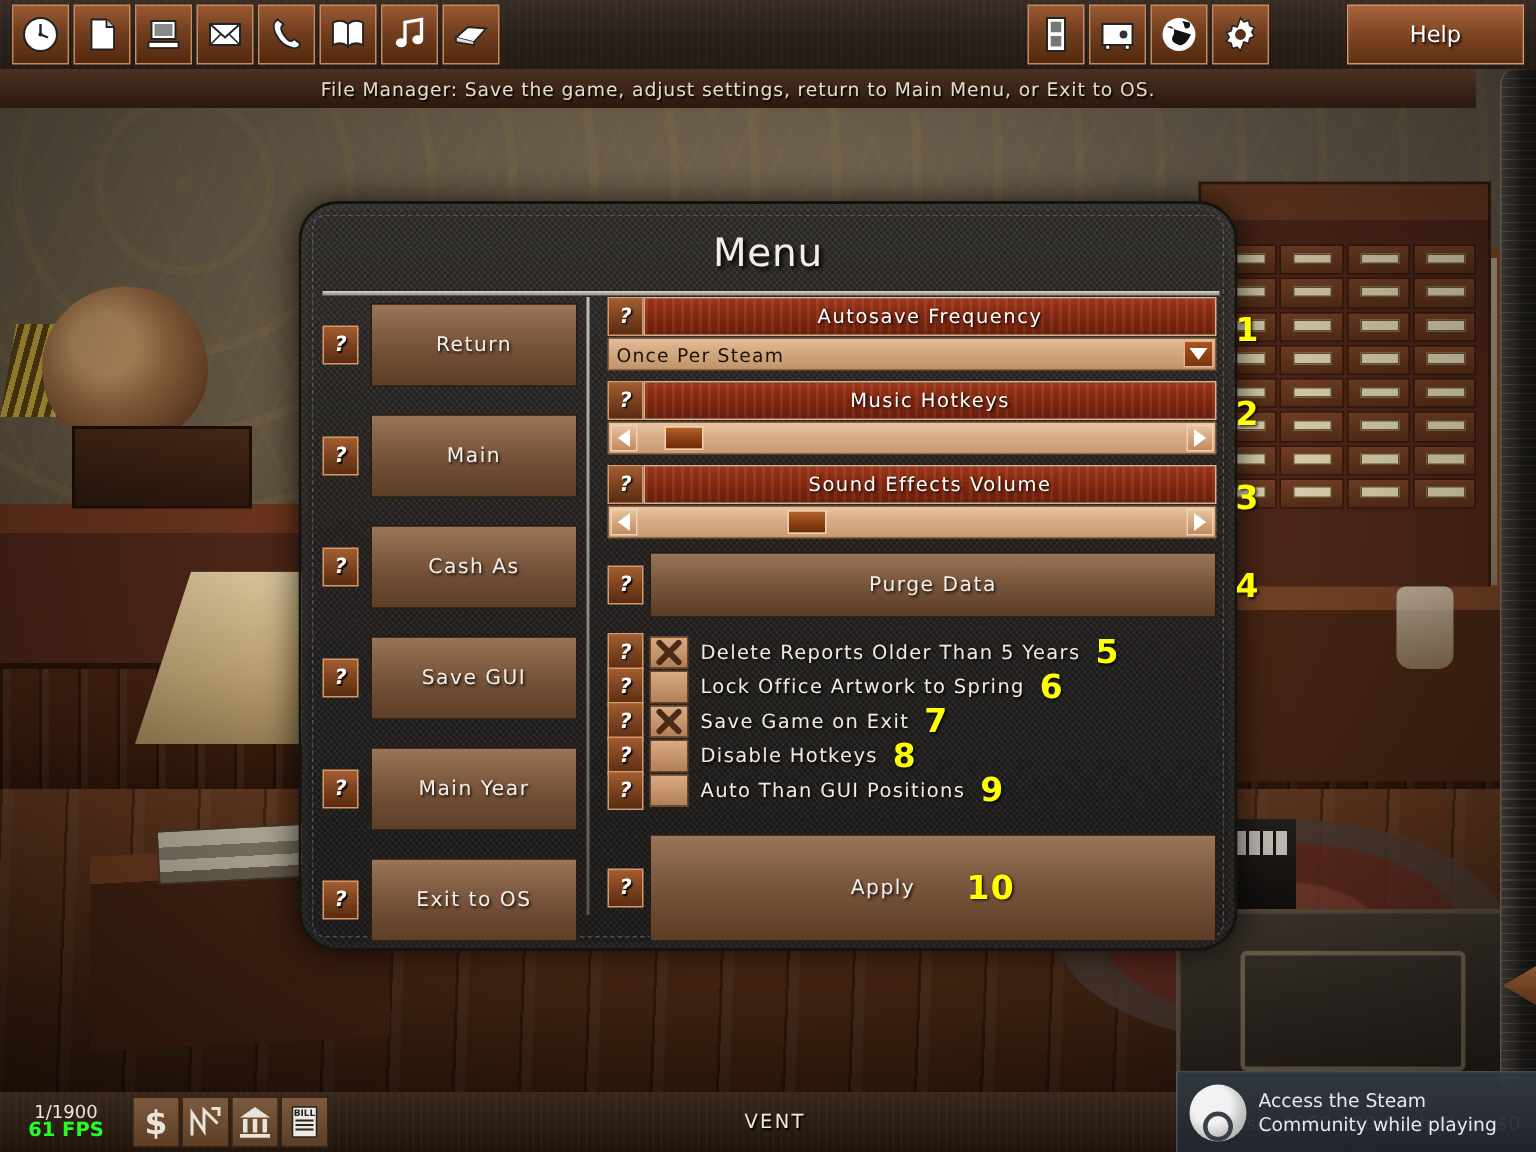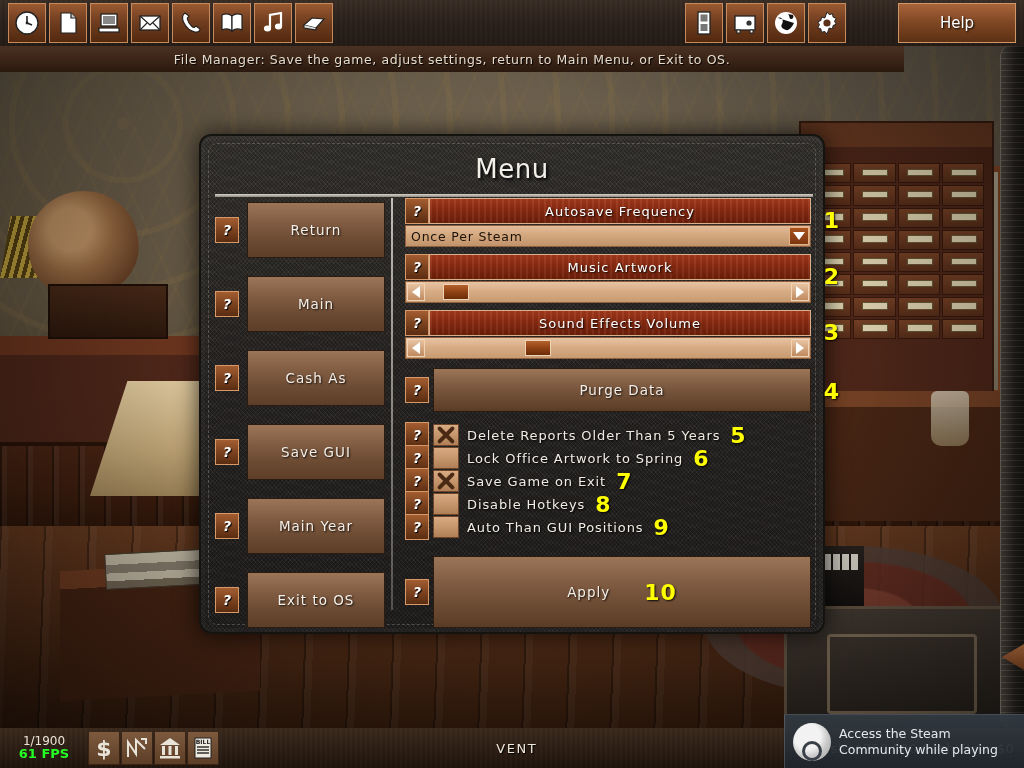--- a/index.html
+++ b/index.html
@@ -153,21 +153,21 @@
   #help-button{
     margin-left:4px; height:40px; min-width:118px;
     background: linear-gradient(to bottom, #a8643a 0%, #7e4623 50%, #5d3014 100%);
     border:1px solid #cf9668; color:#fff;
     font-size:15px; display:flex; align-items:center; justify-content:center;
     cursor:pointer; text-shadow:1px 1px 2px #000;
   }
 
   
   #infobar{
-    position:absolute; left:0; top:46px; width:904px; height:26px;
+    position:absolute; left:0; top:46px; width:984px; height:26px;
     background: linear-gradient(to bottom, #4a3122 0%, #3a2417 55%, #2a190f 100%);
     color:#e7dccb; font-size:12.5px; letter-spacing:.6px;
     display:flex; align-items:center; justify-content:center; z-index:39;
     text-shadow:1px 1px 1px #000;
   }
 
   
   #right-edge{
     position:absolute; right:0; top:46px; width:24px; height:682px; z-index:35;
     background:
@@ -177,21 +177,21 @@
   }
   #right-edge-arrow{
     position:absolute; left:1px; bottom:58px; width:22px; height:26px;
     background: linear-gradient(to bottom,#8a5531,#5a3117);
     clip-path: polygon(0 50%, 100% 0, 100% 100%);
   }
 
   
   #menu-dialog{
     position:absolute; left:199px; top:134px; width:626px; height:500px;
-    border-radius:12px; z-index:50;
+    border-radius:26px; z-index:50;
     background:
       repeating-linear-gradient(47deg, rgba(255,255,255,.022) 0 1px, rgba(0,0,0,.16) 1px 3px),
       repeating-linear-gradient(-47deg, rgba(255,255,255,.018) 0 1px, rgba(0,0,0,.14) 1px 3px),
       linear-gradient(to bottom, #3a3733 0%, #2c2927 45%, #232120 100%);
     border:2px solid #15130f;
     box-shadow: 0 0 24px rgba(0,0,0,.75), inset 0 0 0 4px rgba(255,255,255,.025);
   }
   #menu-dialog:before{
     content:""; position:absolute; left:7px; top:7px; right:7px; bottom:7px;
     border:1px dashed rgba(190,185,175,.30); border-radius:9px; pointer-events:none;
@@ -577,21 +577,21 @@
       <div class="dropdown">
         <span>Once Per Steam</span>
         <div class="dd-arrow"></div>
       </div>
       <div class="numtag" style="right:-28px; top:10px;">1</div>
     </div>
 
     <div class="ctl">
       <div class="hdr-row">
         <div class="qmark">?</div>
-        <div class="ctl-header">Music Artwork</div>
+        <div class="ctl-header">Music Hotkeys</div>
       </div>
       <div class="slider">
         <div class="sl-arrow sl-left"></div>
         <div class="sl-handle" id="music-handle" style="left: 36.5px;"></div>
         <div class="sl-arrow sl-right"></div>
       </div>
       <div class="numtag" style="right:-28px; top:10px;">2</div>
     </div>
 
     <div class="ctl">

